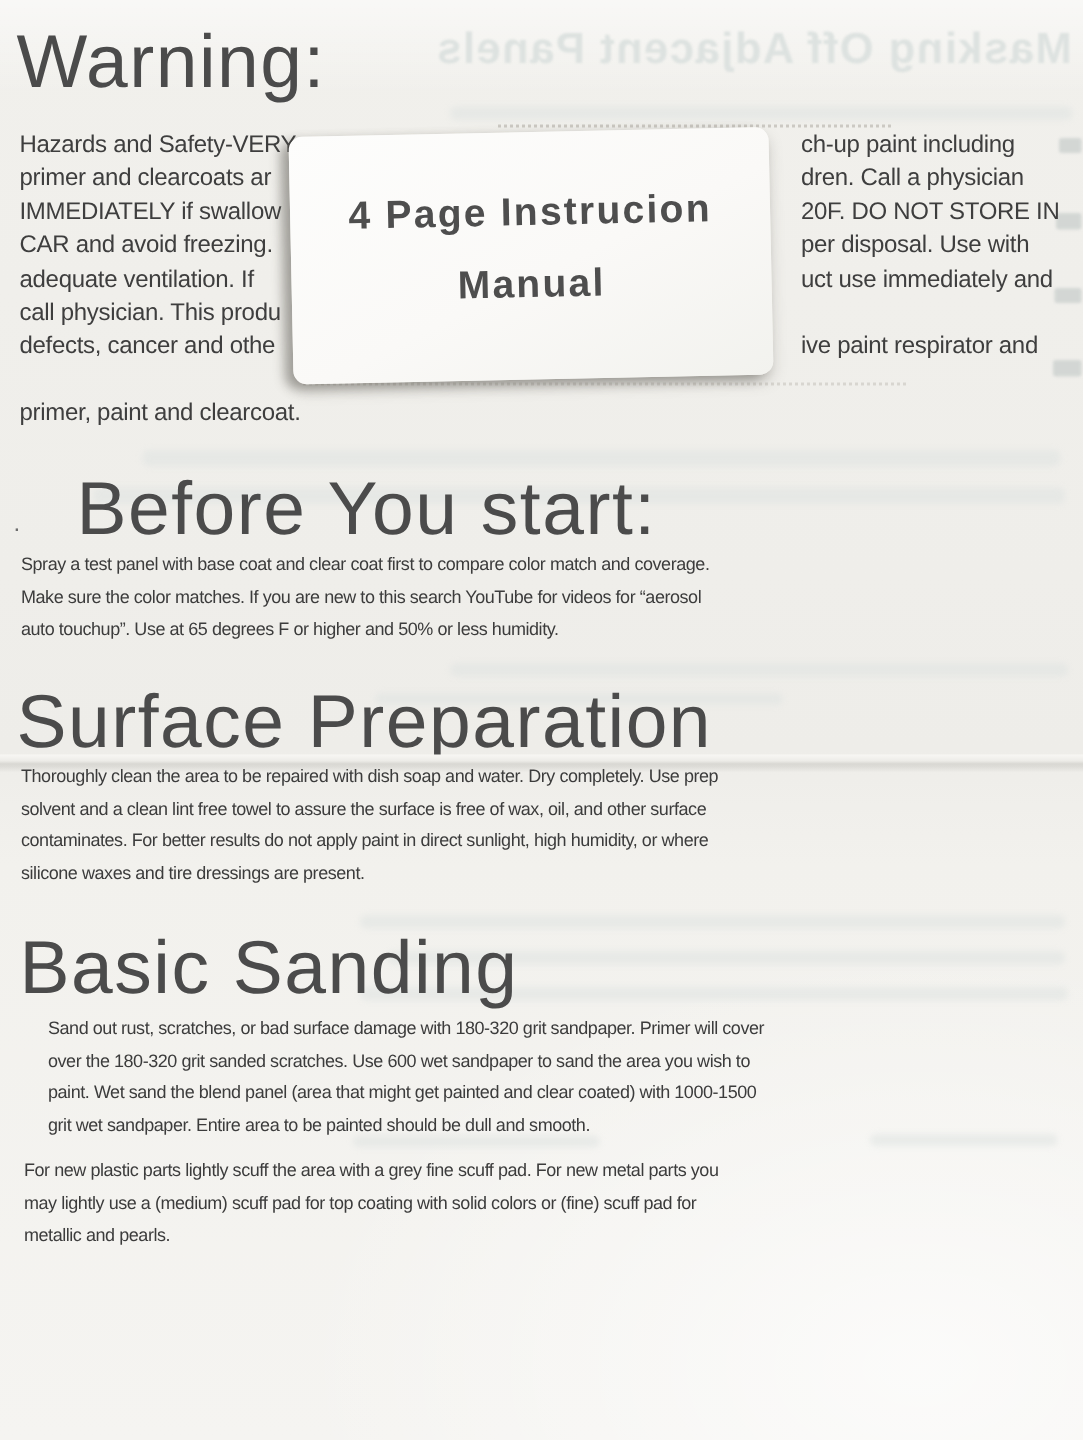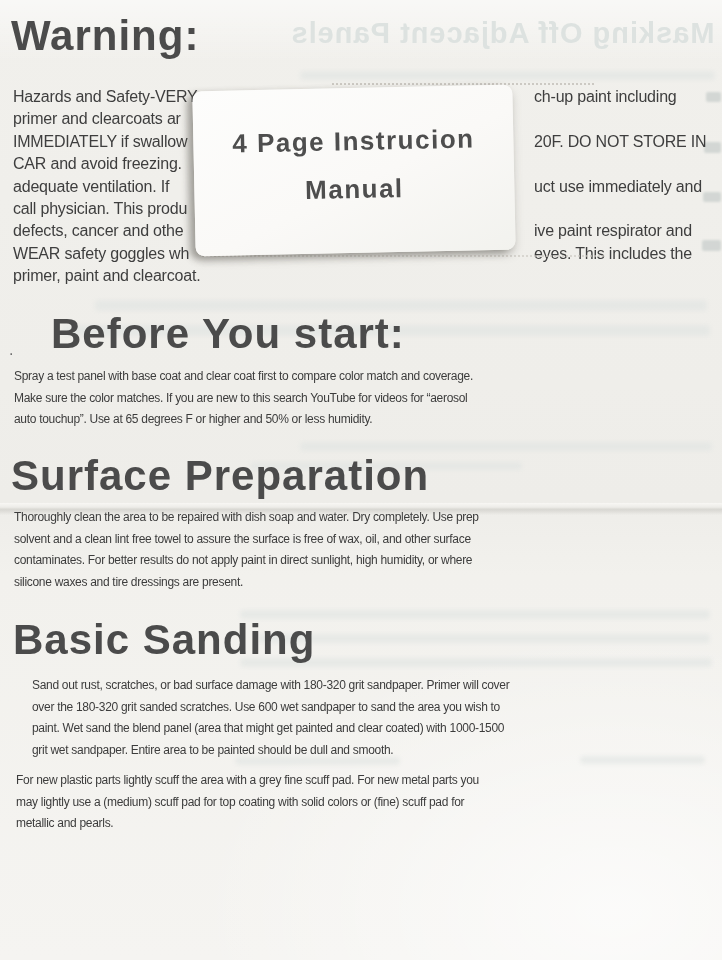--- a/index.html
+++ b/index.html
@@ -14,22 +14,22 @@
       radial-gradient(ellipse 600px 400px at 85% 95%, rgba(255,255,255,0.65), rgba(255,255,255,0) 70%),
       linear-gradient(180deg, #f1f0ec 0%, #efeeea 40%, #eeedE9 52%, #f2f1ed 60%, #f5f4f1 100%);
   }
   .top-strip {
     position: absolute; left: 0; top: 0; width: 722px; height: 62px;
     background: linear-gradient(180deg, rgba(255,255,255,0.55), rgba(255,255,255,0));
   }
   .section-heading {
     position: absolute;
     margin: 0;
-    font-size: 42px;
-    font-weight: 700;
+    font-size: 50px;
+    font-weight: 400;
     letter-spacing: 1px;
     color: #4b4b4b;
     white-space: nowrap;
   }
   #heading-warning  { left: 11px;  top: 12px; }
   #heading-before   { left: 9px;   top: 310px; margin-left: 42px; }
   #heading-surface  { left: 11px;  top: 452px; }
   #heading-sanding  { left: 13px;  top: 616px; }
 
   
@@ -141,48 +141,48 @@
 
   <div class="warning-lines">
 
       <div class="warning-line">
         <span class="frag-left">Hazards and Safety-VERY</span>
         <span class="frag-right">ch-up paint including</span>
       </div>
 
       <div class="warning-line">
         <span class="frag-left">primer and clearcoats ar</span>
+        <span class="frag-right">dren. Call a physician</span>
       </div>
 
       <div class="warning-line">
         <span class="frag-left">IMMEDIATELY if swallow</span>
         <span class="frag-right">20F. DO NOT STORE IN</span>
       </div>
 
       <div class="warning-line">
         <span class="frag-left">CAR and avoid freezing.</span>
+        <span class="frag-right">per disposal. Use with</span>
       </div>
 
       <div class="warning-line">
         <span class="frag-left">adequate ventilation. If</span>
         <span class="frag-right">uct use immediately and</span>
       </div>
 
       <div class="warning-line">
         <span class="frag-left">call physician. This produ</span>
       </div>
 
       <div class="warning-line">
         <span class="frag-left">defects, cancer and othe</span>
         <span class="frag-right">ive paint respirator and</span>
       </div>
 
       <div class="warning-line">
-        <span class="frag-left">WEAR safety goggles wh</span>
-        <span class="frag-right">eyes. This includes the</span>
       </div>
 
       <div class="warning-line">
         <span class="frag-left">primer, paint and clearcoat.</span>
         <span class="frag-right"></span>
       </div>
     </div>
 
   <div class="perf" id="perf-top"></div>
   <div class="perf" id="perf-bottom"></div>

